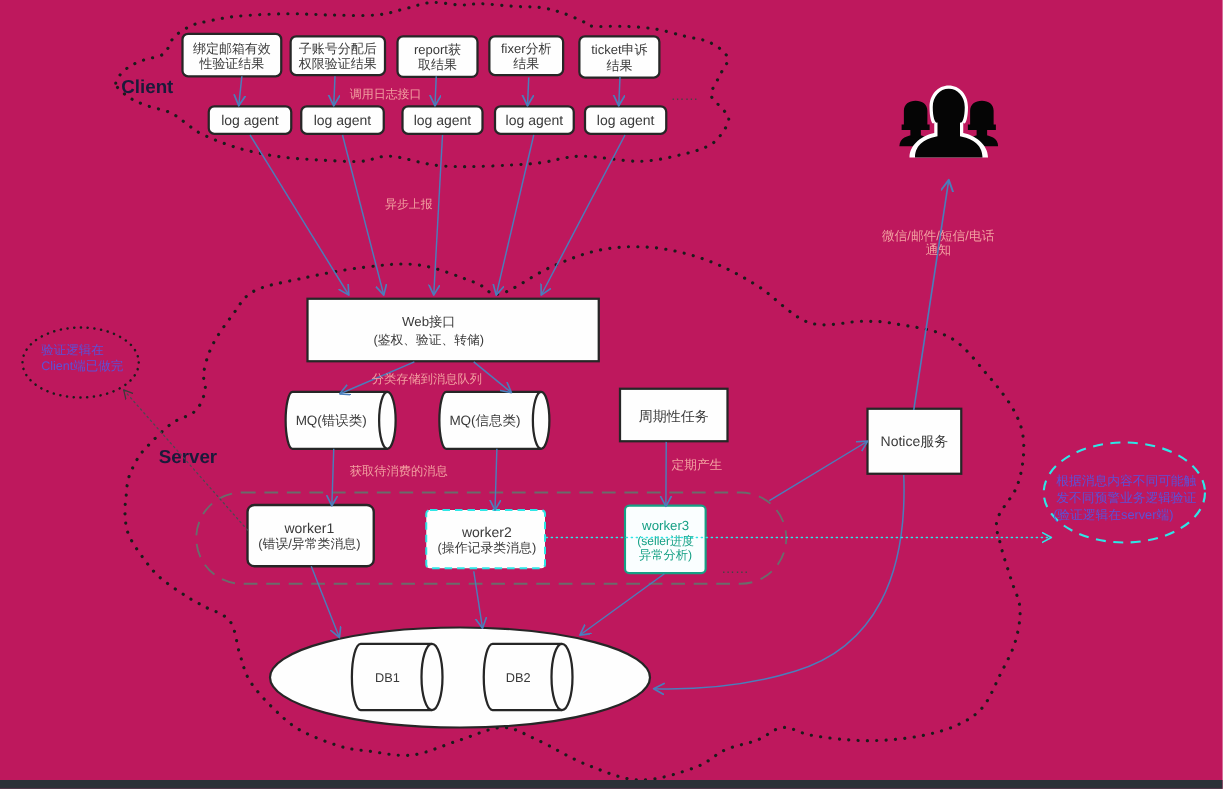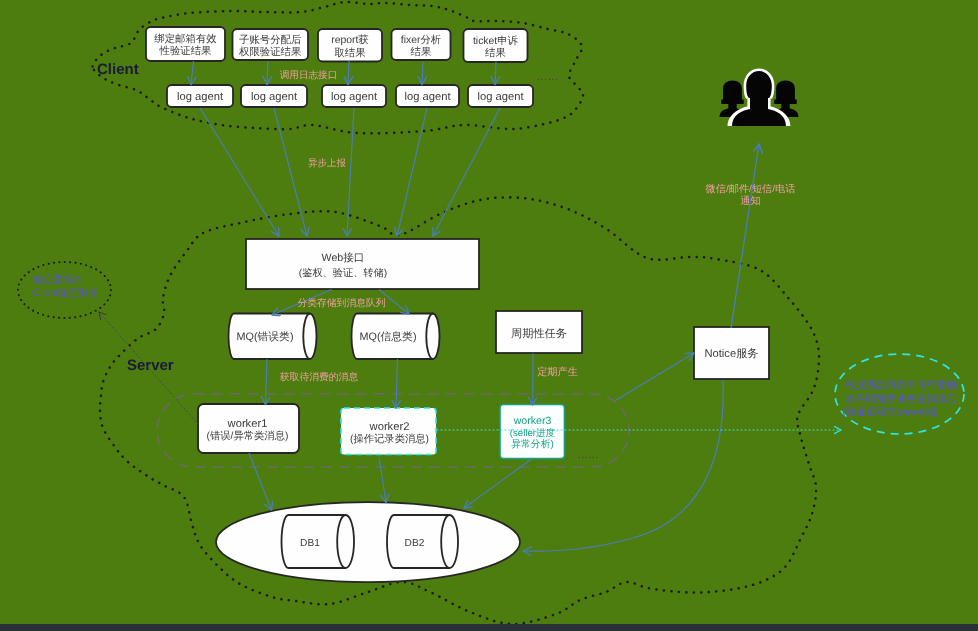--- a/index.html
+++ b/index.html
@@ -1,21 +1,21 @@
 <!DOCTYPE html>
 <html><head>
 <meta charset="utf-8">
 <title>Architecture Diagram</title>
 <style>
   html,body{margin:0;padding:0;background:#ffffff;}
   body{width:978px;height:631px;overflow:hidden;
        font-family:"Liberation Sans",sans-serif;
        -webkit-font-smoothing:antialiased;text-rendering:geometricPrecision;}
   svg text{paint-order:stroke;}
-  #stage{position:relative;width:978px;height:631px;background:#4d7c0f;}
+  #stage{position:relative;width:978px;height:631px;background:#be185d;}
   svg#canvas{shape-rendering:geometricPrecision;position:absolute;left:0;top:0;width:978px;height:631px;display:block;}
   .bottombar{position:absolute;left:0;bottom:0;width:978px;height:7px;background:#2b3138;}
   text{ font-family:"Liberation Sans",sans-serif; }
 </style>
 </head>
 <body>
 
 <div id="stage">
 <svg id="canvas" viewBox="0 0 978 631">
 

